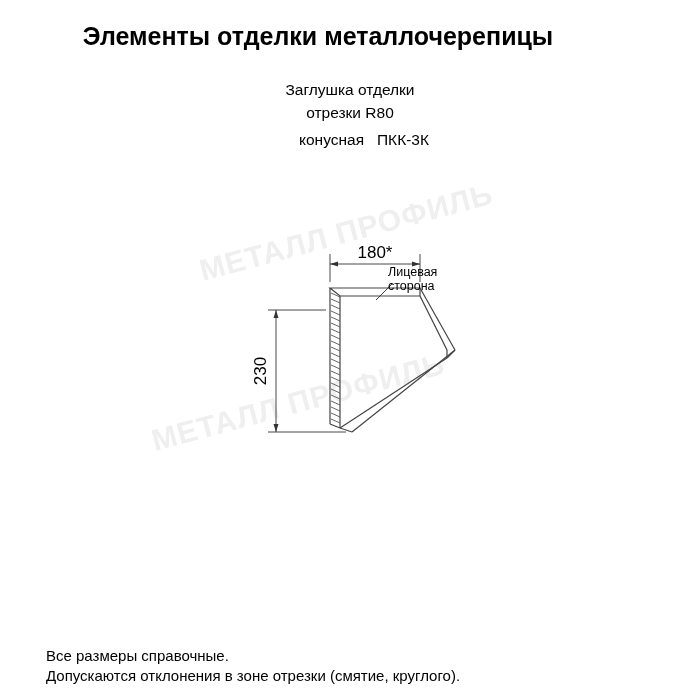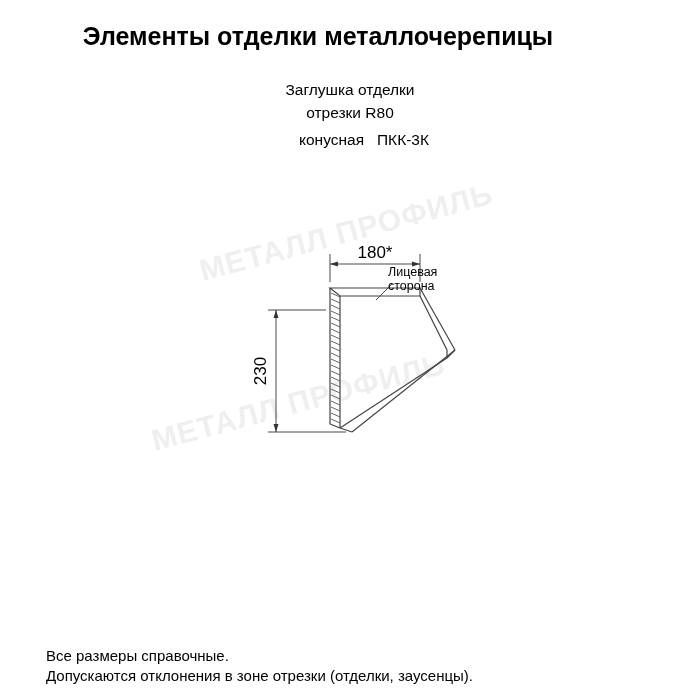--- a/index.html
+++ b/index.html
@@ -173,16 +173,16 @@
       <g stroke="#333333" stroke-width="0.9" fill="none">
         <line x1="376" y1="130" x2="392" y2="114"></line>
       </g>
       <text x="388" y="106" font-size="12.5">Лицевая</text>
       <text x="388" y="120" font-size="12.5">сторона</text>
     </svg>
   </div>
 
   <div class="footer">
     <div>Все размеры справочные.</div>
-    <div>Допускаются отклонения в зоне отрезки (отделки, заусенцы).</div>
+    <div>Допускаются отклонения в зоне отрезки (смятие, круглого).</div>
   </div>
 
 </div>
 
 </body></html>

